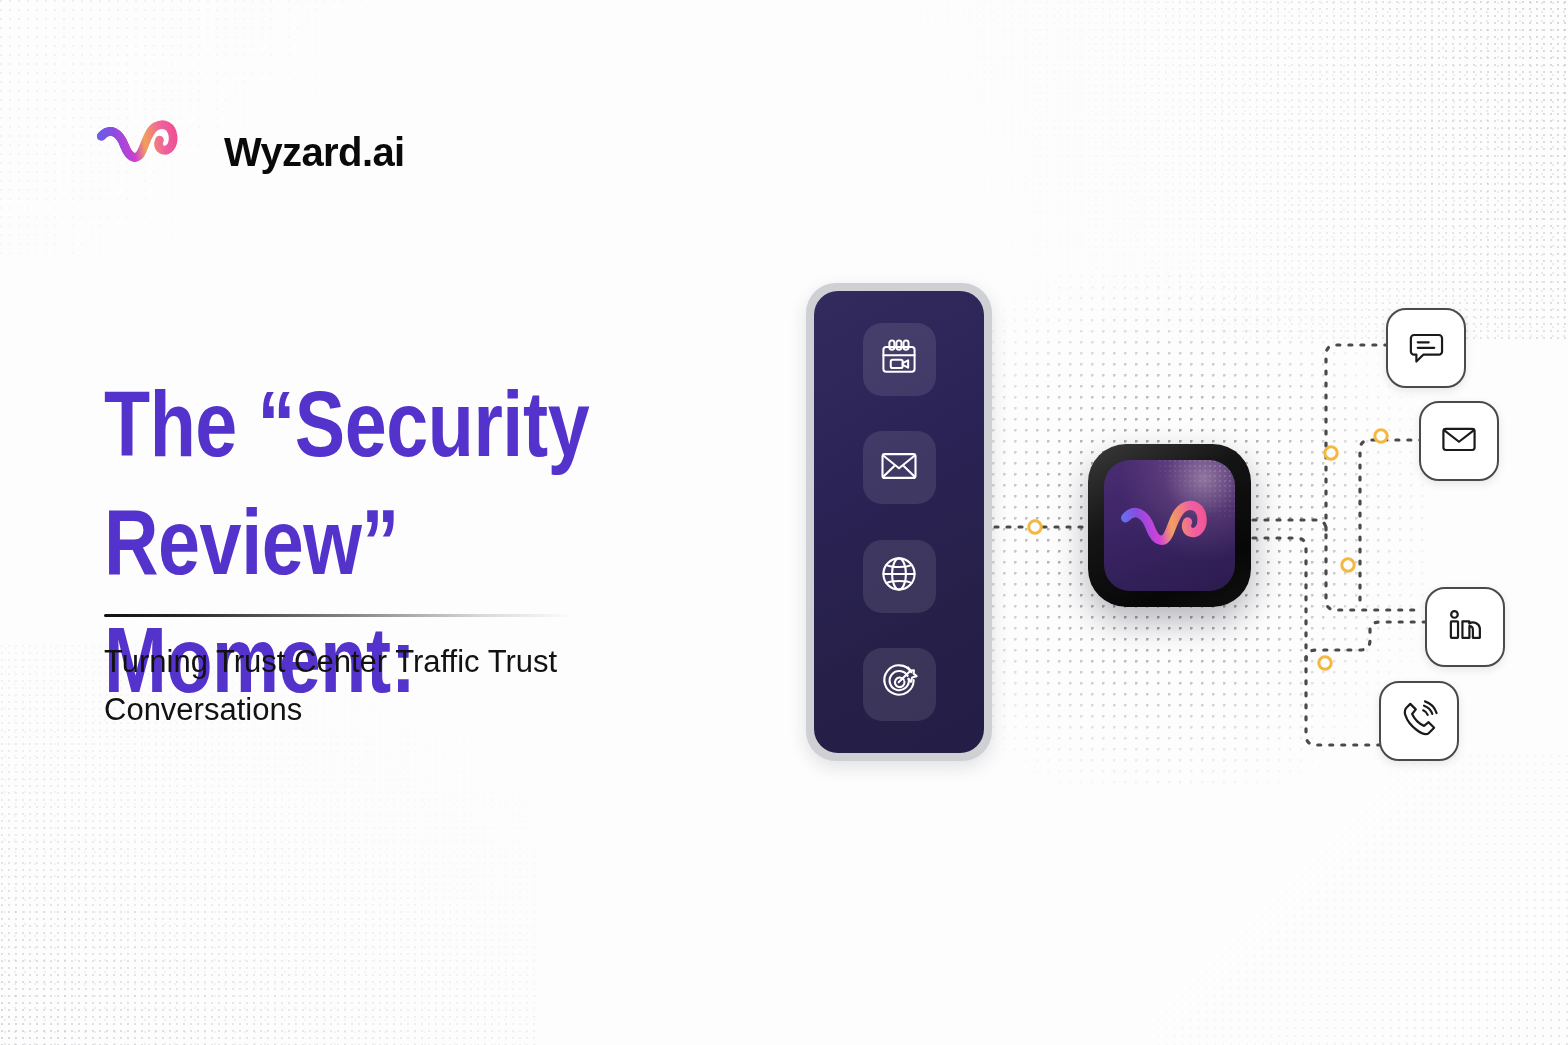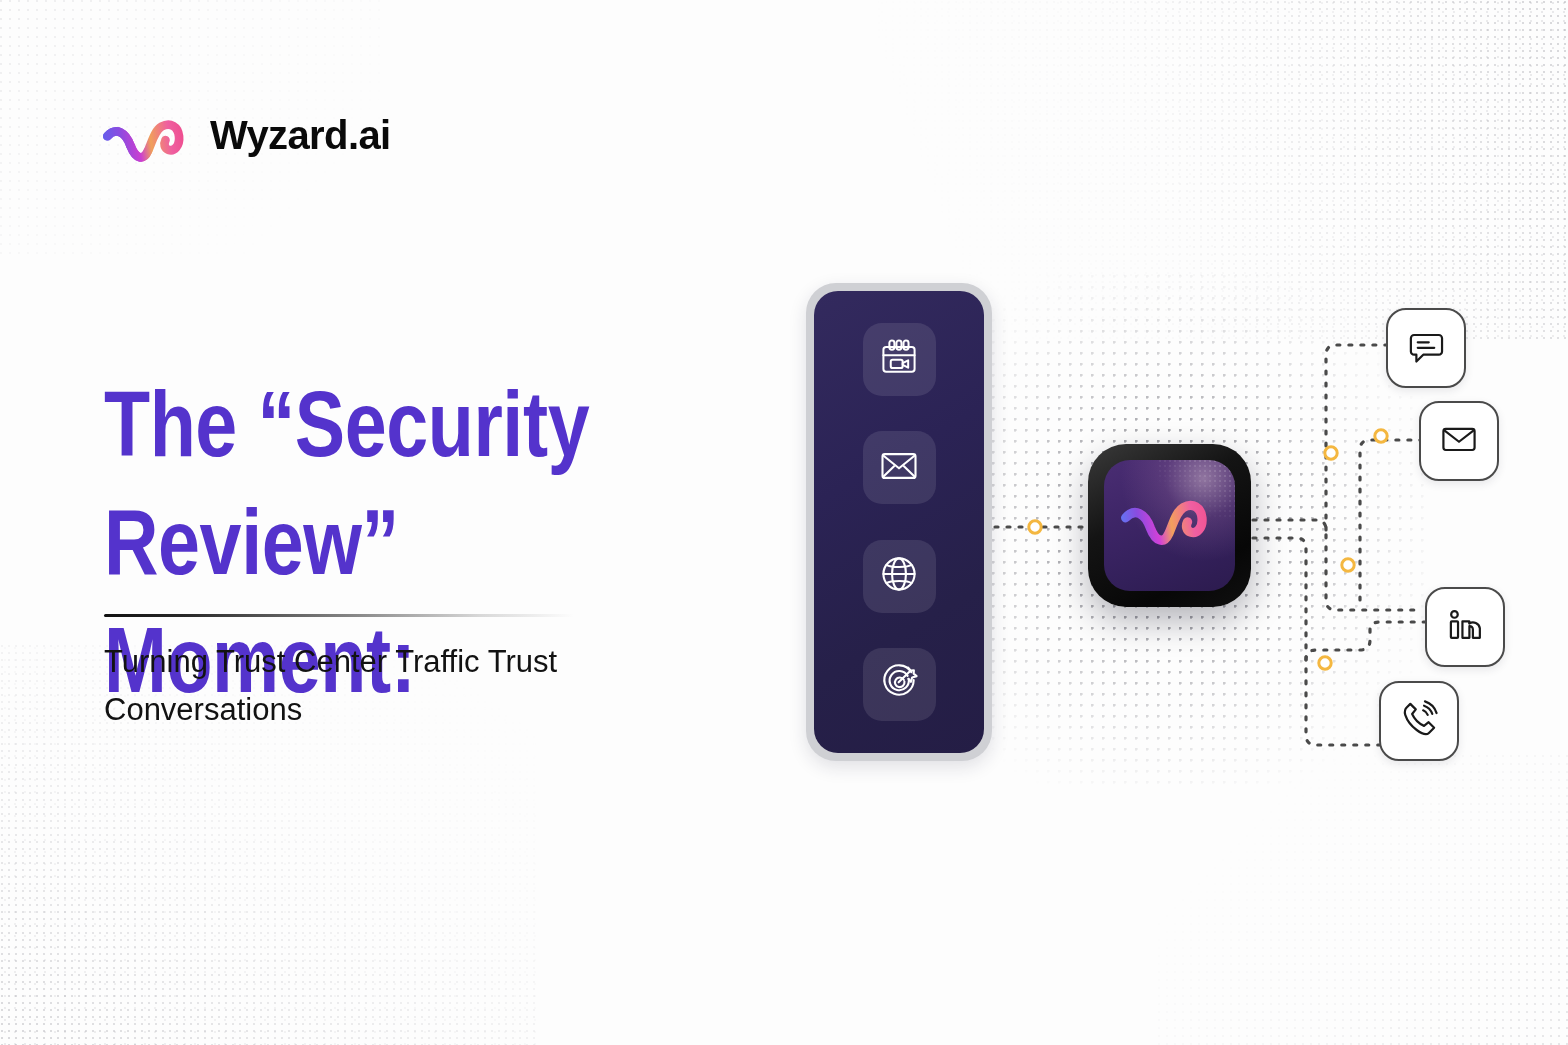--- a/index.html
+++ b/index.html
@@ -53,21 +53,21 @@
   .halftone{
     position:absolute;left:915px;top:275px;width:510px;height:510px;
     background-image:radial-gradient(circle at 1px 1px, rgba(85,85,95,.62) 1.35px, transparent 1.9px);
     background-size:11px 11px;
     -webkit-mask-image:radial-gradient(circle at 50% 50%, rgba(0,0,0,.95) 0%, rgba(0,0,0,.85) 26%, rgba(0,0,0,.45) 46%, rgba(0,0,0,.14) 66%, transparent 80%);
     mask-image:radial-gradient(circle at 50% 50%, rgba(0,0,0,.95) 0%, rgba(0,0,0,.85) 26%, rgba(0,0,0,.45) 46%, rgba(0,0,0,.14) 66%, transparent 80%);
     pointer-events:none;
   }
 
   
-  .logo-row{position:absolute;left:100px;top:113px;display:flex;align-items:flex-start;gap:12px;}
+  .logo-row{position:absolute;left:94px;top:113px;display:flex;align-items:flex-end;gap:32px;}
   .logo-mark{width:98px;height:62px;display:block;}
   .logo-word{
     font-size:40px;font-weight:700;color:#0a0a0a;letter-spacing:-0.6px;
     font-family:"Liberation Sans", sans-serif;
   }
 
   
   .headline{
     position:absolute;left:104px;top:366px;width:720px;
     color:#5433cc;

